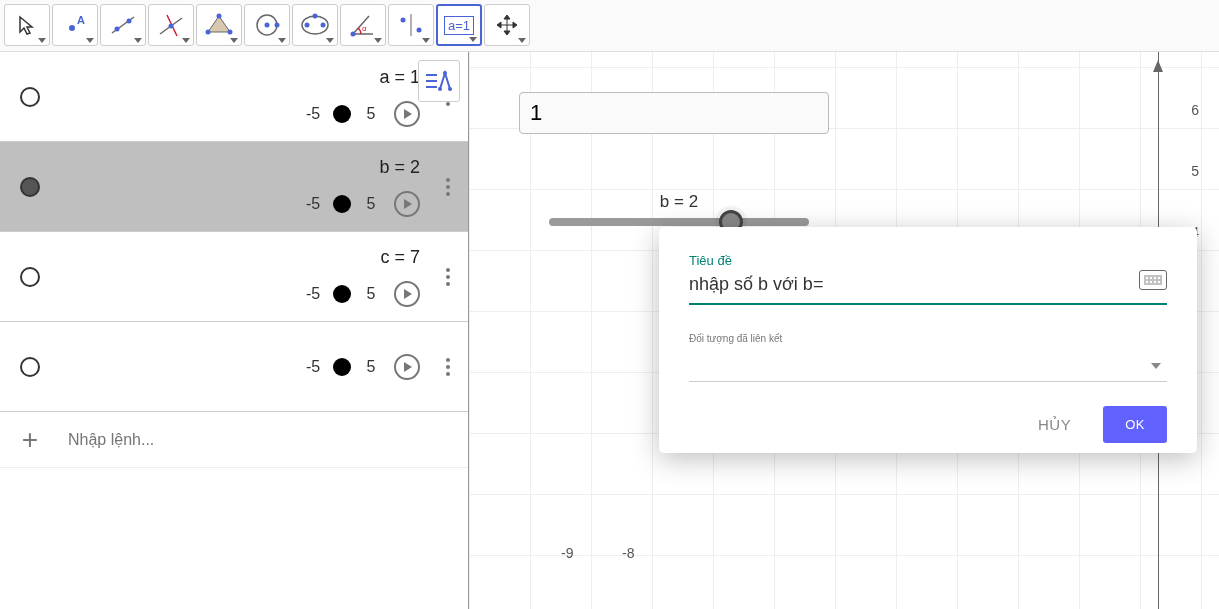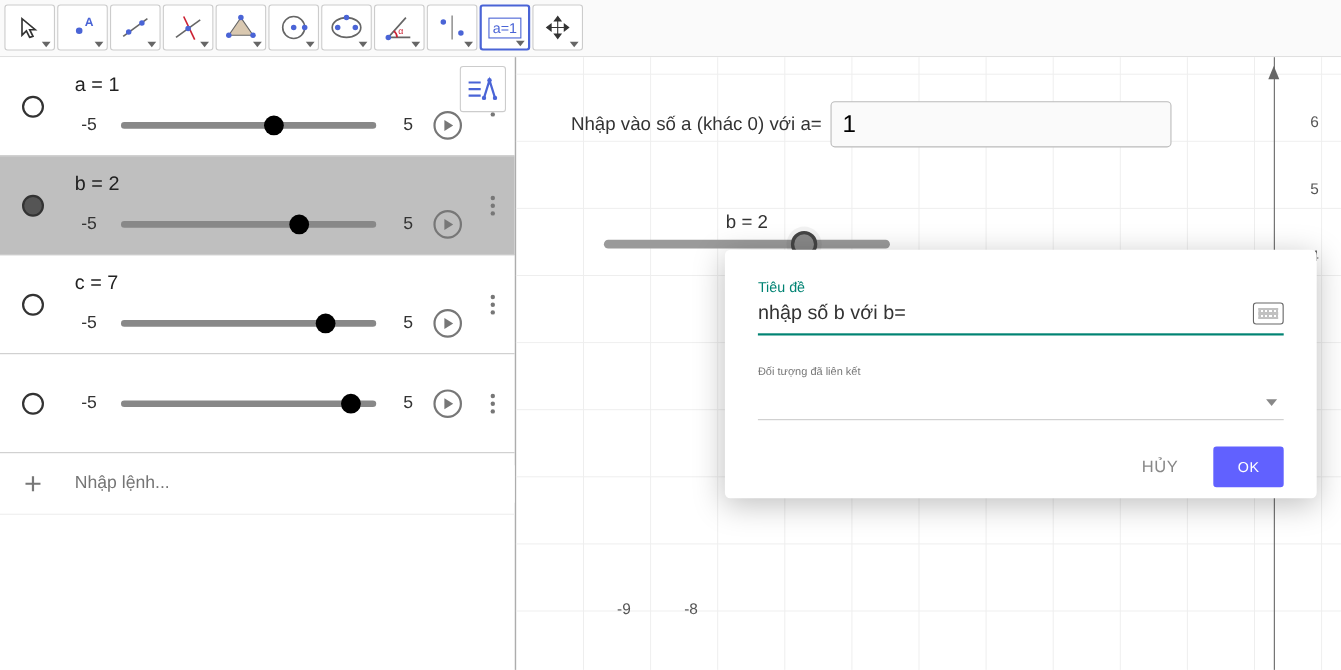--- a/index.html
+++ b/index.html
@@ -12,21 +12,21 @@
 
 .workspace { display: flex; height: calc(100% - 52px); }
 .algebra { width: 469px; border-right: 1px solid #999; background: #fff; overflow-y: auto; position: relative; }
 .toggle-btn { position: absolute; top: 8px; right: 8px; width: 42px; height: 42px; border: 1px solid #ccc; background: #fff; border-radius: 3px; display: flex; align-items: center; justify-content: center; cursor: pointer; z-index: 5; }
 
 .alg-row { display: flex; align-items: stretch; border-bottom: 1px solid #ccc; min-height: 90px; }
 .alg-row.sel { background: #bfbfbf; }
 .marble-cell { width: 60px; display: flex; align-items: center; justify-content: center; }
 .marble { width: 20px; height: 20px; border: 2px solid #333; border-radius: 50%; background: #fff; }
 .alg-row.sel .marble { background: #555; border-color: #333; }
-.alg-content { flex: 1; padding: 12px 8px; display: flex; flex-direction: column; justify-content: space-around; }
+.alg-content { flex: 1; padding: 12px 8px; display: flex; flex-direction: column; justify-content: space-around; align-items: flex-end; }
 .alg-eq { font-size: 18px; color: #222; margin-bottom: 8px; }
 .slider-row { display: flex; align-items: center; gap: 10px; }
 .slider-track { flex: 1; height: 6px; background: #888; border-radius: 3px; position: relative; margin: 0 6px; }
 .slider-thumb { position: absolute; top: 50%; width: 18px; height: 18px; background: #000; border-radius: 50%; transform: translate(-50%, -50%); }
 .slider-min, .slider-max { font-size: 16px; color: #333; width: 26px; text-align: center; }
 .play-btn { width: 26px; height: 26px; border: 2px solid #777; border-radius: 50%; display: flex; align-items: center; justify-content: center; cursor: pointer; }
 .play-tri { width: 0; height: 0; border-left: 8px solid #777; border-top: 5px solid transparent; border-bottom: 5px solid transparent; margin-left: 2px; }
 .menu-dots { width: 40px; display: flex; flex-direction: column; align-items: center; justify-content: center; gap: 3px; cursor: pointer; }
 .menu-dots span { width: 4px; height: 4px; background: #777; border-radius: 50%; }
 
@@ -47,21 +47,21 @@
 .gv-input-box { width: 310px; height: 42px; border: 1px solid #bbb; border-radius: 4px; padding: 4px 10px; font-size: 22px; background: #fafafa; }
 
 .gv-slider { position: absolute; top: 140px; left: 80px; width: 260px; }
 .gv-slider-lbl { text-align: center; font-size: 17px; color: #333; margin-bottom: 6px; }
 .gv-slider-track { height: 8px; background: #9a9a9a; border-radius: 4px; position: relative; margin-top: 6px; }
 .gv-slider-thumb { position: absolute; top: 50%; transform: translate(-50%, -50%); width: 24px; height: 24px; border: 3px solid #444; background: #888; border-radius: 50%; box-shadow: 0 0 0 4px rgba(0,0,0,0.05); }
 
 .dialog { position: absolute; top: 227px; right: 22px; width: 538px; background: #fff; border-radius: 5px; box-shadow: 0 6px 28px rgba(0,0,0,0.25); padding: 26px 30px 10px; z-index: 100; }
 .dlg-title { font-size: 21px; font-weight: normal; color: #222; margin-bottom: 22px; }
 .dlg-field-label { font-size: 13px; color: #008373; margin-bottom: 2px; }
-.dlg-input-row { display: flex; align-items: center; border-bottom: 2px solid #008373; padding-bottom: 4px; margin-bottom: 28px; }
+.dlg-input-row { display: flex; border-bottom: 2px solid #008373; padding-bottom: 4px; margin-bottom: 28px; }
 .dlg-input { flex: 1; border: none; outline: none; font-size: 18px; color: #333; padding: 4px 0; }
 .kbd-icon { width: 28px; height: 20px; border: 1.5px solid #666; border-radius: 3px; display:flex; align-items: center; justify-content: center; cursor: pointer; }
 .kbd-icon::before { content:''; width: 18px; height: 10px; background: repeating-linear-gradient(90deg,#666 0 2px,transparent 2px 4px),repeating-linear-gradient(0deg,#666 0 2px,transparent 2px 4px); opacity: 0.4; }
 .dlg-label2 { font-size: 10px; color: #777; margin-bottom: 6px; }
 .dlg-select { border-bottom: 1px solid #ccc; height: 32px; display: flex; align-items: center; justify-content: flex-end; padding-right: 6px; margin-bottom: 24px; cursor: pointer; }
 .dlg-select::after { content:''; border-left: 5px solid transparent; border-right: 5px solid transparent; border-top: 6px solid #888; }
 .dlg-actions { display: flex; justify-content: flex-end; gap: 10px; }
 .btn-flat { background: none; border: none; color: #888; font-size: 15px; padding: 10px 22px; cursor: pointer; letter-spacing: 0.5px; }
 .btn-primary { background: #6161ff; color: #fff; border: none; font-size: 13px; padding: 10px 22px; border-radius: 3px; cursor: pointer; letter-spacing: 0.5px; }
 
@@ -272,21 +272,20 @@
 
   <div class="graphics">
     <div class="axis-y"></div>
     <div class="axis-lbl-y" style="top:50px">6</div>
     <div class="axis-lbl-y" style="top:111px">5</div>
     <div class="axis-lbl-y" style="top:172px">4</div>
     <div class="axis-lbl-x" style="left:92px">-9</div>
     <div class="axis-lbl-x" style="left:153px">-8</div>
 
     <div class="gv-input-group">
-      <label>Nhập vào số a (khác 0) với a=</label>
       <input class="gv-input-box" value="1" style="">
     </div>
 
     <div class="gv-slider">
       <div class="gv-slider-lbl">b = 2</div>
       <div class="gv-slider-track">
         <div class="gv-slider-thumb" style="left:70%"></div>
       </div>
     </div>
   </div>

